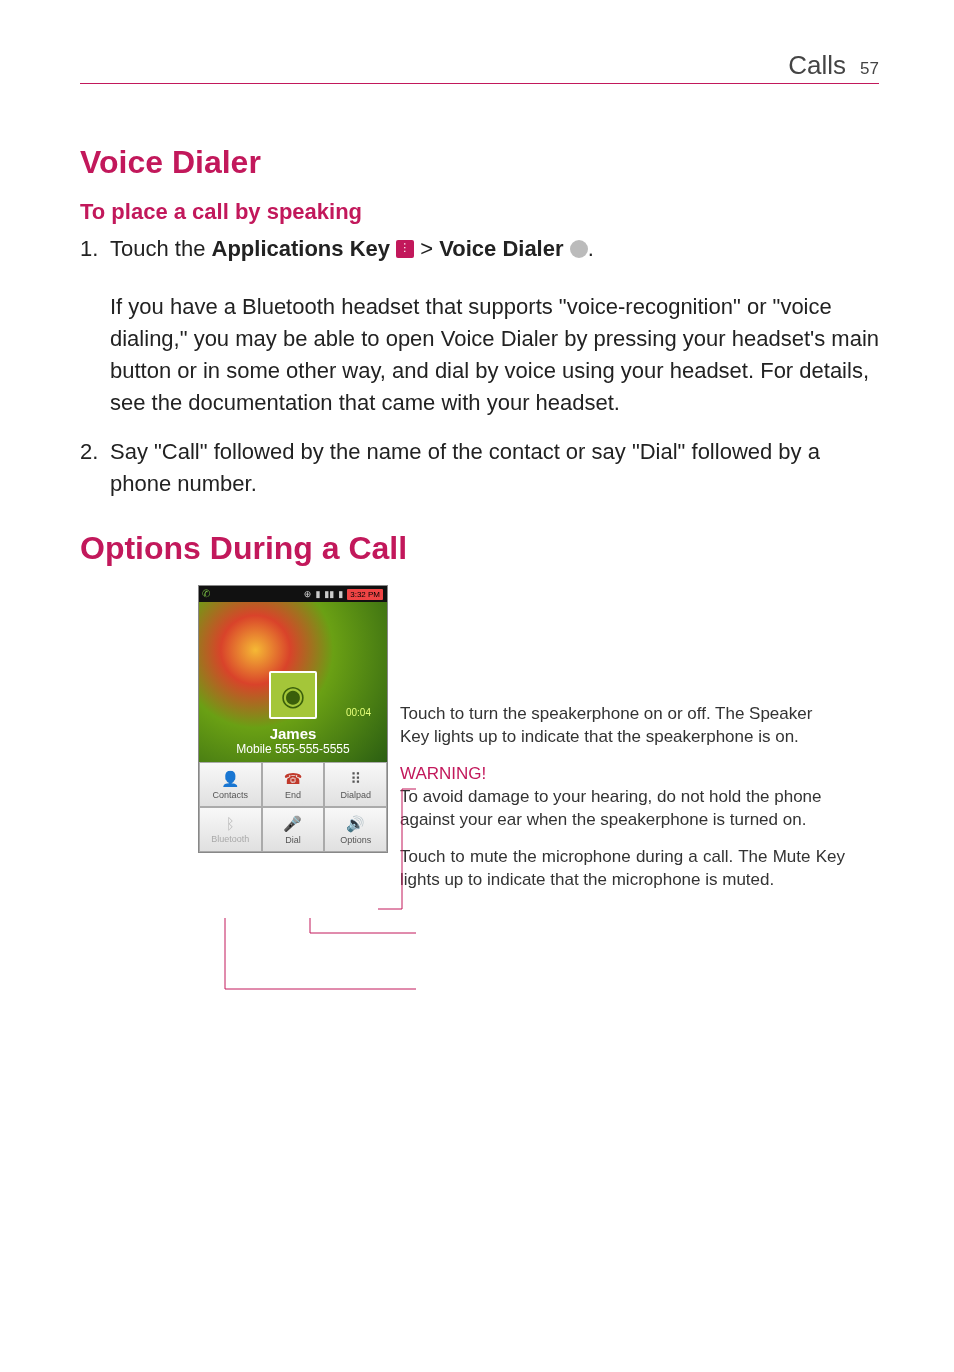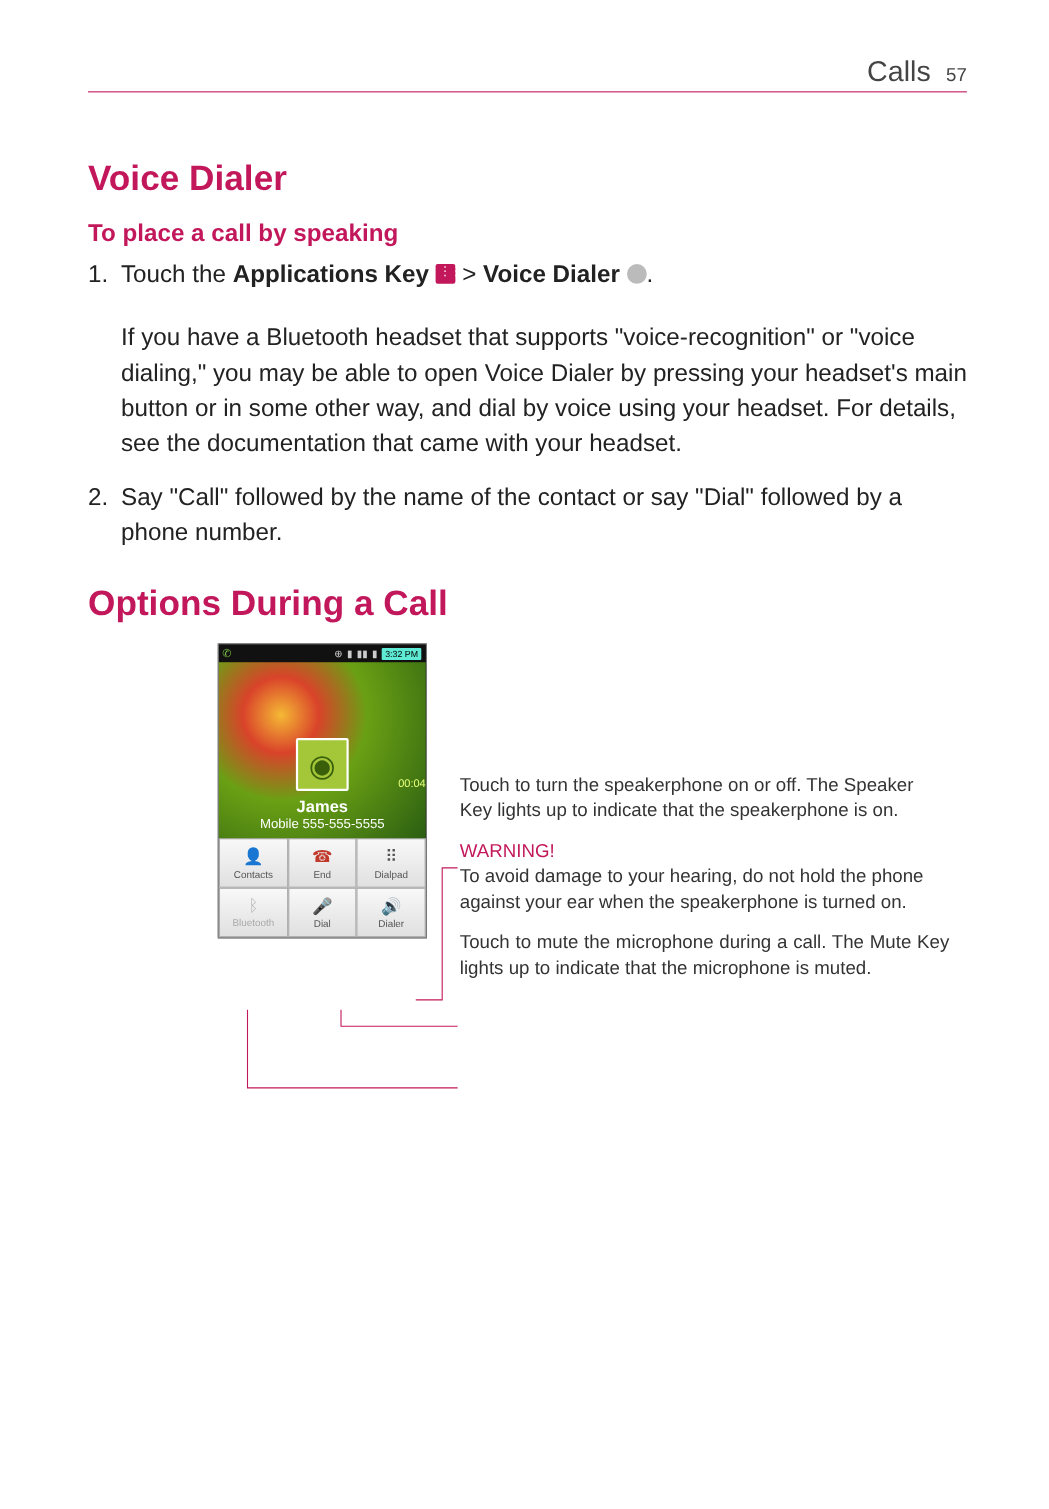--- a/index.html
+++ b/index.html
@@ -119,21 +119,21 @@
     height: 16px;
     background: #111;
     display: flex;
     justify-content: flex-end;
     align-items: center;
     padding: 0 4px;
     gap: 4px;
   }
   .status-icon { color: #ccc; font-size: 9px; }
   .status-time {
-    background: #5eead4;
+    background: #ef4444;
     color: #000;
     font-size: 8px;
     padding: 1px 3px;
     border-radius: 1px;
   }
   .phone-icon-left {
     position: absolute;
     left: 3px;
     top: 2px;
     color: #7bc043;
@@ -159,21 +159,21 @@
     display: flex;
     align-items: center;
     justify-content: center;
     color: #3a5f0b;
     font-size: 28px;
   }
   .call-timer {
     color: #e6ff7a;
     font-size: 10px;
     position: absolute;
-    right: 0;
+    right: 16px;
     bottom: 44px;
   }
   .contact-name {
     color: #fff;
     font-size: 15px;
     font-weight: bold;
     text-align: center;
   }
   .contact-num {
     color: #fff;
@@ -197,21 +197,21 @@
     font-size: 9px;
     color: #555;
     gap: 2px;
   }
   .pbtn.dim { color: #aaa; }
   .pbtn .ic { font-size: 15px; color: #555; }
   .pbtn .ic.red { color: #c0392b; }
   .pbtn.dim .ic { color: #bbb; }
 
   .annotations {
-    margin-left: 30px;
+    margin-left: 12px;
     font-size: 17px;
     line-height: 1.35;
     color: #333;
     padding-top: 118px;
     position: relative;
   }
   .anno-block { margin-bottom: 14px; max-width: 445px; }
   .warn-label { color: #c2185b; }
   .anno-text { text-align: left; }
   .anno-just { text-align: justify; }
@@ -281,21 +281,21 @@
         <div class="pbtn dim">
           <span class="ic">ᛒ</span>
           <span>Bluetooth</span>
         </div>
         <div class="pbtn">
           <span class="ic">🎤</span>
           <span>Dial</span>
         </div>
         <div class="pbtn">
           <span class="ic">🔊</span>
-          <span>Dialer</span>
+          <span>Options</span>
         </div>
       </div>
     </div>
 
     <div class="annotations">
       <div class="anno-block anno-text">Touch to turn the speakerphone on or off. The Speaker Key lights up to indicate that the speakerphone is on.</div>
       <div class="anno-block">
         <span class="warn-label">WARNING!</span><br>
         <span class="anno-text">To avoid damage to your hearing, do not hold the phone against your ear when the speakerphone is turned on.</span>
       </div>

